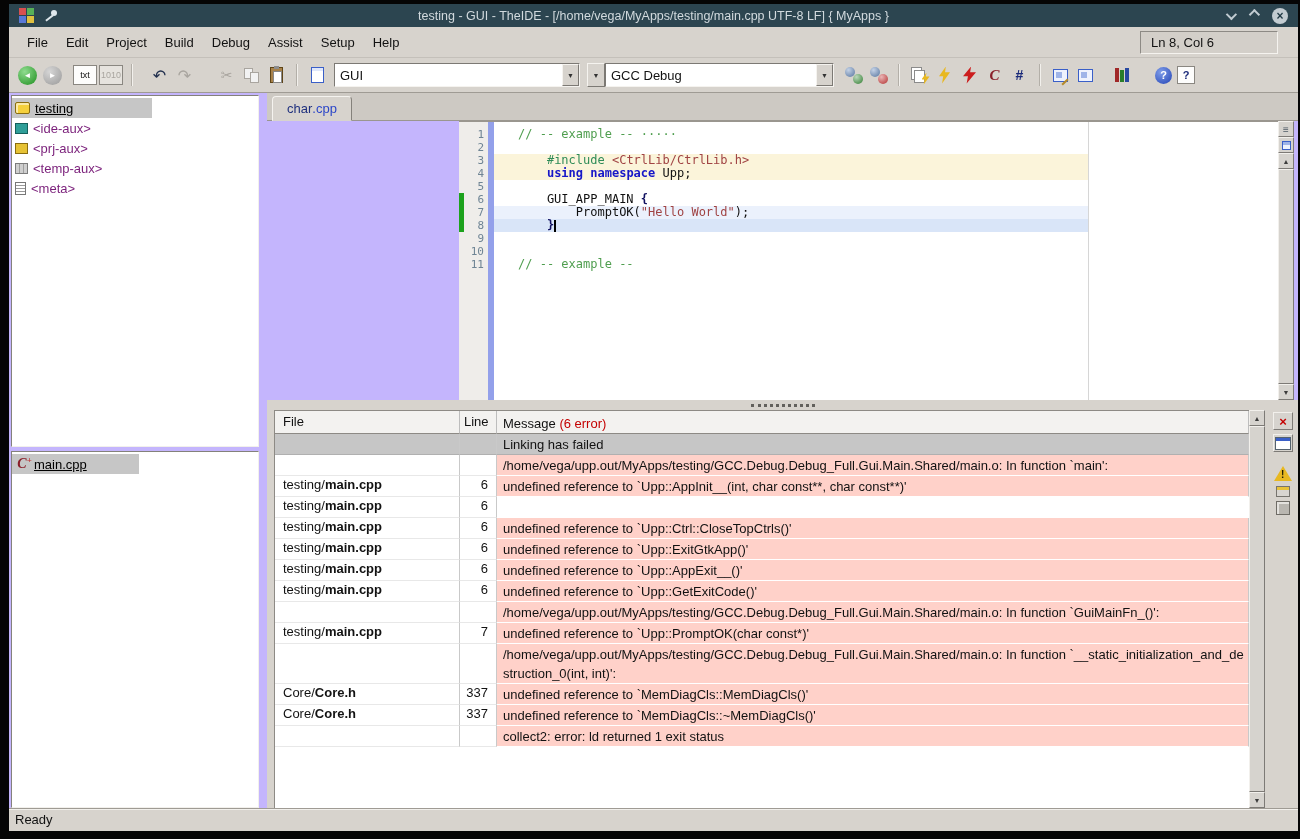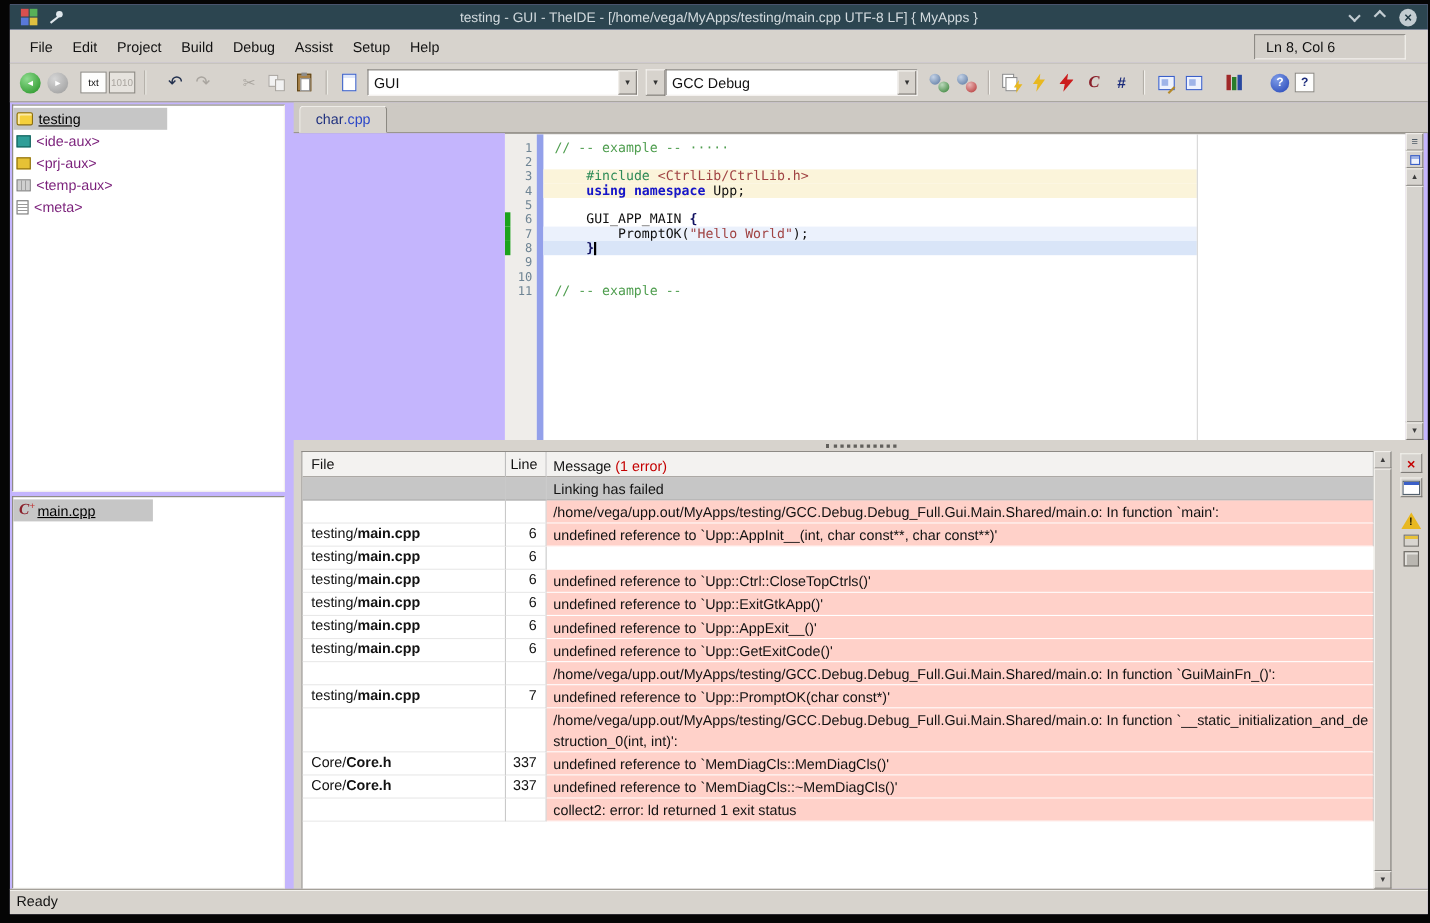--- a/index.html
+++ b/index.html
@@ -111,21 +111,21 @@
 .sb-thumb{flex:1;background:#d6d3ce;border:1px solid;border-color:#f2f0ec #7d7a76 #7d7a76 #f2f0ec}
 
 
 .editor{position:absolute;left:450px;top:117px;width:819px;height:279px;background:#fff;overflow:hidden;border-top:1px solid #9a968f}
 .gutter{position:absolute;left:0;top:0;width:29px;height:100%;background:#efedea}
 #gutter-nums{padding-top:6px}
 .gut-num{height:13px;line-height:13px;text-align:right;padding-right:4px;font:11px "DejaVu Sans Mono",monospace;color:#6e8494}
 .gmark{position:absolute;left:0;width:5px;height:13px;background:#1ca21c}
 .barcol{position:absolute;left:29px;top:0;width:6px;height:100%;background:#93a0ea}
 .code{position:absolute;left:35px;top:0;right:0;height:100%;padding-top:6px;font:12px/13px "DejaVu Sans Mono",monospace;white-space:pre;color:#101010}
-.code-line{height:13px;width:594px;padding-left:10px}
+.code-line{height:13px;width:594px;padding-left:24px}
 .bg-cream{background:#fbf4da}.bg-softblue{background:#ebf1fc}.bg-curline{background:#d9e5f8}
 .tok-cmt{color:#4f9e4f}.tok-pp{color:#2e8b57}.tok-inc{color:#a04343}
 .tok-kw{color:#1616c8;font-weight:bold}.tok-str{color:#a04343}
 .tok-br{font-weight:bold;color:#101060}.tok-pln{color:#101010}
 .caret-bar{display:inline-block;width:2px;height:12px;background:#000;vertical-align:text-bottom}
 .margin-line{position:absolute;left:629px;top:0;width:1px;height:100%;background:#d6d6d6}
 .edside{position:absolute;left:1269px;top:117px;width:16px;height:279px;display:flex;flex-direction:column;background:#e8e5e0}
 .mini{height:16px;flex:0 0 16px;background:#d6d3ce;border:1px solid;border-color:#f2f0ec #7d7a76 #7d7a76 #f2f0ec;display:flex;align-items:center;justify-content:center;font-size:10px;color:#4e5a66}
 .gridico{width:9px;height:9px;border:1px solid #3a5fc8;background:linear-gradient(#9fb4e8 0 3px,#eef2fd 3px)}
 
@@ -363,21 +363,21 @@
 
   <div class="splitter">
       <span class="dots"></span>
     </div>
 
   <div class="console">
     <div class="congrid">
       <div class="conrow hdr">
         <div class="cell c-file">File</div>
         <div class="cell c-line">Line</div>
-        <div class="cell c-msg"><span>Message </span><span class="err-red">(1 error)</span></div>
+        <div class="cell c-msg"><span>Message </span><span class="err-red">(6 error)</span></div>
       </div>
       <div id="console-rows">
           <div class="conrow section">
             <div class="cell c-file"></div>
             <div class="cell c-line"></div>
             <div class="cell c-msg">Linking has failed</div>
           </div>
           <div class="conrow err">
             <div class="cell c-file"></div>
             <div class="cell c-line"></div>

